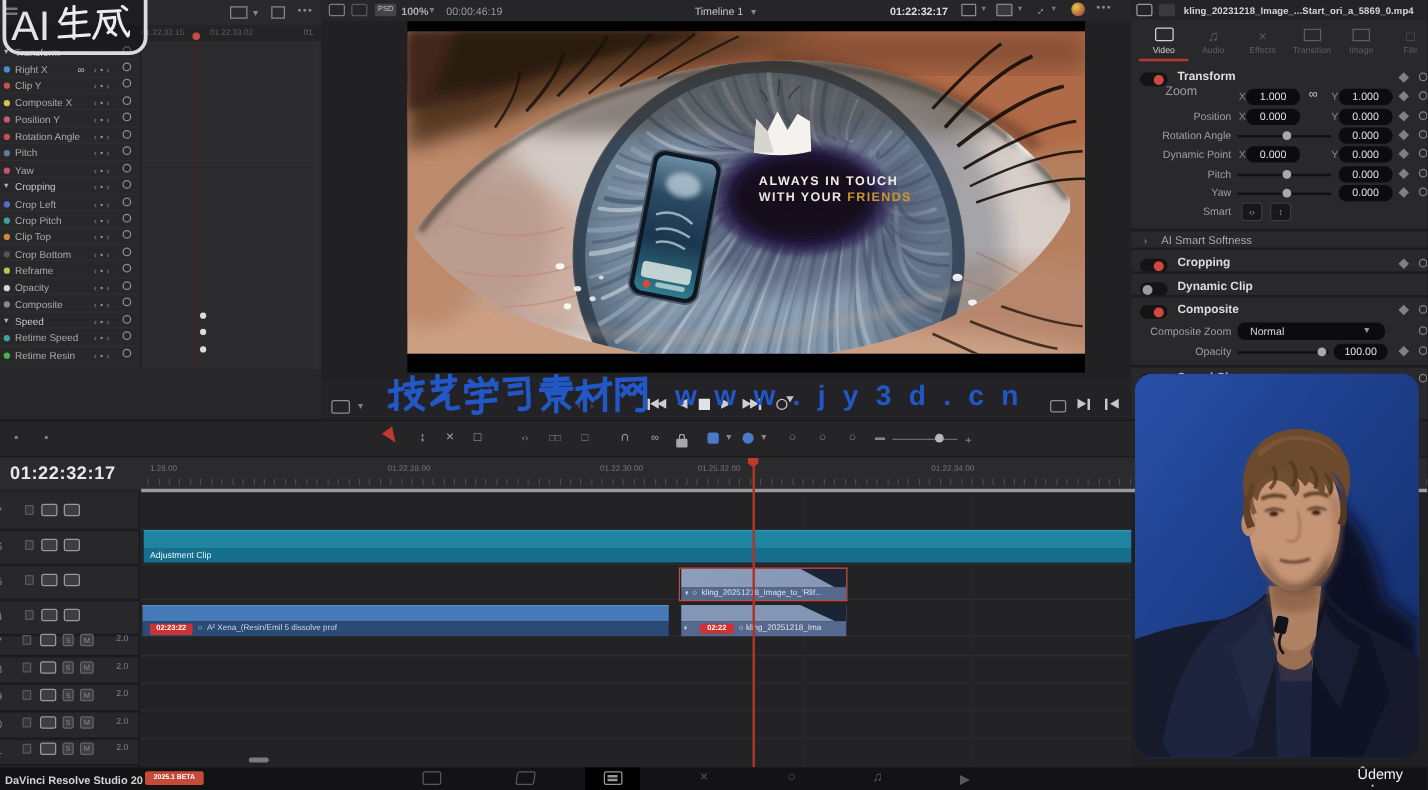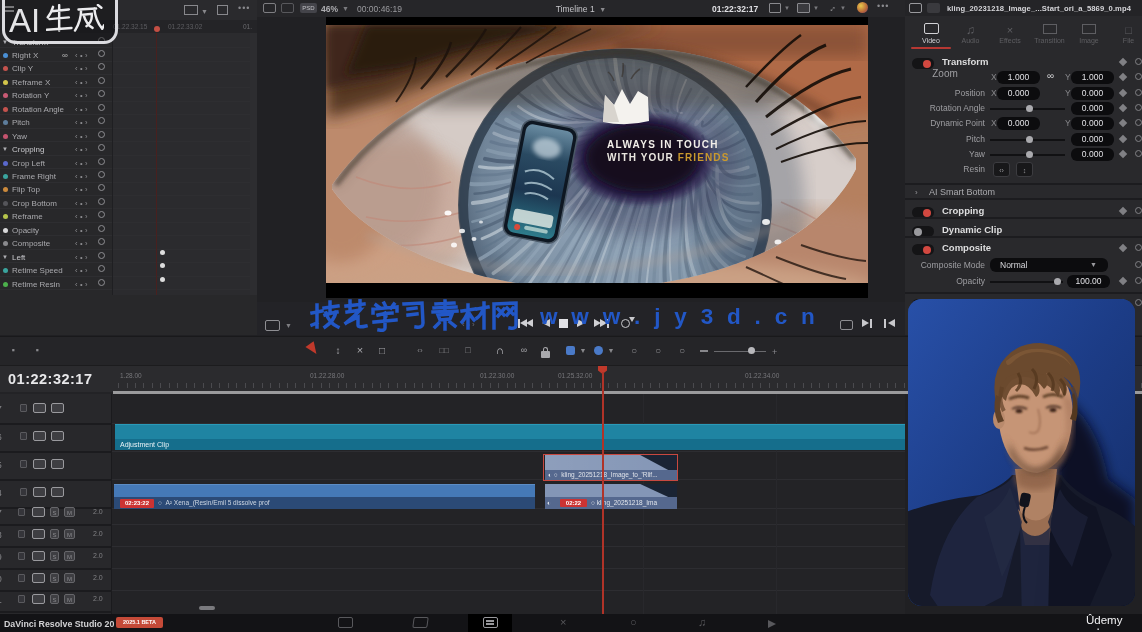--- a/index.html
+++ b/index.html
@@ -42,27 +42,27 @@
         <span class="ab" style="left:98px;top:1.5px;width:7px;height:7px;border:1px solid #8e8e92;border-radius:50%"></span>
       </div>
       <div class="ab" style="left:0;top:61.9px;width:257px;height:13px;border-bottom:1px solid #2e2e31">
         <span class="ab" style="left:2.5px;top:4.5px;width:5px;height:5px;border-radius:50%;background:#c4534e"></span>
         <span class="ab" style="left:12px;top:2.5px;color:#aaaaae;font-size:8px">Clip Y</span>
         <span class="ab" style="left:75px;top:2.5px;color:#8e8e92;font-size:7.5px;letter-spacing:2.5px">‹•›</span>
         <span class="ab" style="left:98px;top:1.5px;width:7px;height:7px;border:1px solid #8e8e92;border-radius:50%"></span>
       </div>
       <div class="ab" style="left:0;top:75.3px;width:257px;height:13px;border-bottom:1px solid #2e2e31">
         <span class="ab" style="left:2.5px;top:4.5px;width:5px;height:5px;border-radius:50%;background:#d3c54b"></span>
-        <span class="ab" style="left:12px;top:2.5px;color:#aaaaae;font-size:8px">Reframe X</span>
+        <span class="ab" style="left:12px;top:2.5px;color:#aaaaae;font-size:8px">Composite X</span>
         <span class="ab" style="left:75px;top:2.5px;color:#8e8e92;font-size:7.5px;letter-spacing:2.5px">‹•›</span>
         <span class="ab" style="left:98px;top:1.5px;width:7px;height:7px;border:1px solid #8e8e92;border-radius:50%"></span>
       </div>
       <div class="ab" style="left:0;top:88.8px;width:257px;height:13px;border-bottom:1px solid #2e2e31">
         <span class="ab" style="left:2.5px;top:4.5px;width:5px;height:5px;border-radius:50%;background:#c95a74"></span>
-        <span class="ab" style="left:12px;top:2.5px;color:#aaaaae;font-size:8px">Rotation Y</span>
+        <span class="ab" style="left:12px;top:2.5px;color:#aaaaae;font-size:8px">Position Y</span>
         <span class="ab" style="left:75px;top:2.5px;color:#8e8e92;font-size:7.5px;letter-spacing:2.5px">‹•›</span>
         <span class="ab" style="left:98px;top:1.5px;width:7px;height:7px;border:1px solid #8e8e92;border-radius:50%"></span>
       </div>
       <div class="ab" style="left:0;top:102.3px;width:257px;height:13px;border-bottom:1px solid #2e2e31">
         <span class="ab" style="left:2.5px;top:4.5px;width:5px;height:5px;border-radius:50%;background:#c4534e"></span>
         <span class="ab" style="left:12px;top:2.5px;color:#aaaaae;font-size:8px">Rotation Angle</span>
         <span class="ab" style="left:75px;top:2.5px;color:#8e8e92;font-size:7.5px;letter-spacing:2.5px">‹•›</span>
         <span class="ab" style="left:98px;top:1.5px;width:7px;height:7px;border:1px solid #8e8e92;border-radius:50%"></span>
       </div>
       <div class="ab" style="left:0;top:115.7px;width:257px;height:13px;border-bottom:1px solid #2e2e31">
@@ -84,27 +84,27 @@
         <span class="ab" style="left:98px;top:1.5px;width:7px;height:7px;border:1px solid #8e8e92;border-radius:50%"></span>
       </div>
       <div class="ab" style="left:0;top:156.1px;width:257px;height:13px;border-bottom:1px solid #2e2e31">
         <span class="ab" style="left:2.5px;top:4.5px;width:5px;height:5px;border-radius:50%;background:#5a68cc"></span>
         <span class="ab" style="left:12px;top:2.5px;color:#aaaaae;font-size:8px">Crop Left</span>
         <span class="ab" style="left:75px;top:2.5px;color:#8e8e92;font-size:7.5px;letter-spacing:2.5px">‹•›</span>
         <span class="ab" style="left:98px;top:1.5px;width:7px;height:7px;border:1px solid #8e8e92;border-radius:50%"></span>
       </div>
       <div class="ab" style="left:0;top:169.5px;width:257px;height:13px;border-bottom:1px solid #2e2e31">
         <span class="ab" style="left:2.5px;top:4.5px;width:5px;height:5px;border-radius:50%;background:#3aa49e"></span>
-        <span class="ab" style="left:12px;top:2.5px;color:#aaaaae;font-size:8px">Frame Right</span>
+        <span class="ab" style="left:12px;top:2.5px;color:#aaaaae;font-size:8px">Crop Pitch</span>
         <span class="ab" style="left:75px;top:2.5px;color:#8e8e92;font-size:7.5px;letter-spacing:2.5px">‹•›</span>
         <span class="ab" style="left:98px;top:1.5px;width:7px;height:7px;border:1px solid #8e8e92;border-radius:50%"></span>
       </div>
       <div class="ab" style="left:0;top:182.9px;width:257px;height:13px;border-bottom:1px solid #2e2e31">
         <span class="ab" style="left:2.5px;top:4.5px;width:5px;height:5px;border-radius:50%;background:#cc8a3c"></span>
-        <span class="ab" style="left:12px;top:2.5px;color:#aaaaae;font-size:8px">Flip Top</span>
+        <span class="ab" style="left:12px;top:2.5px;color:#aaaaae;font-size:8px">Clip Top</span>
         <span class="ab" style="left:75px;top:2.5px;color:#8e8e92;font-size:7.5px;letter-spacing:2.5px">‹•›</span>
         <span class="ab" style="left:98px;top:1.5px;width:7px;height:7px;border:1px solid #8e8e92;border-radius:50%"></span>
       </div>
       <div class="ab" style="left:0;top:196.4px;width:257px;height:13px;border-bottom:1px solid #2e2e31">
         <span class="ab" style="left:2.5px;top:4.5px;width:5px;height:5px;border-radius:50%;background:#55555a"></span>
         <span class="ab" style="left:12px;top:2.5px;color:#aaaaae;font-size:8px">Crop Bottom</span>
         <span class="ab" style="left:75px;top:2.5px;color:#8e8e92;font-size:7.5px;letter-spacing:2.5px">‹•›</span>
         <span class="ab" style="left:98px;top:1.5px;width:7px;height:7px;border:1px solid #8e8e92;border-radius:50%"></span>
       </div>
       <div class="ab" style="left:0;top:209.8px;width:257px;height:13px;border-bottom:1px solid #2e2e31">
@@ -120,21 +120,21 @@
         <span class="ab" style="left:98px;top:1.5px;width:7px;height:7px;border:1px solid #8e8e92;border-radius:50%"></span>
       </div>
       <div class="ab" style="left:0;top:236.8px;width:257px;height:13px;border-bottom:1px solid #2e2e31">
         <span class="ab" style="left:2.5px;top:4.5px;width:5px;height:5px;border-radius:50%;background:#8a8a8e"></span>
         <span class="ab" style="left:12px;top:2.5px;color:#aaaaae;font-size:8px">Composite</span>
         <span class="ab" style="left:75px;top:2.5px;color:#8e8e92;font-size:7.5px;letter-spacing:2.5px">‹•›</span>
         <span class="ab" style="left:98px;top:1.5px;width:7px;height:7px;border:1px solid #8e8e92;border-radius:50%"></span>
       </div>
       <div class="ab" style="left:0;top:250.2px;width:257px;height:13px;border-bottom:1px solid #2e2e31">
         <span class="ab" style="left:2px;top:3.5px;color:#aeaeb2;font-size:6px">▼</span>
-        <span class="ab" style="left:12px;top:2.5px;color:#c8c8cc;font-size:8px">Left</span>
+        <span class="ab" style="left:12px;top:2.5px;color:#c8c8cc;font-size:8px">Speed</span>
         <span class="ab" style="left:75px;top:2.5px;color:#8e8e92;font-size:7.5px;letter-spacing:2.5px">‹•›</span>
         <span class="ab" style="left:98px;top:1.5px;width:7px;height:7px;border:1px solid #8e8e92;border-radius:50%"></span>
       </div>
       <div class="ab" style="left:0;top:263.6px;width:257px;height:13px;border-bottom:1px solid #2e2e31">
         <span class="ab" style="left:2.5px;top:4.5px;width:5px;height:5px;border-radius:50%;background:#3aa49e"></span>
         <span class="ab" style="left:12px;top:2.5px;color:#aaaaae;font-size:8px">Retime Speed</span>
         <span class="ab" style="left:75px;top:2.5px;color:#8e8e92;font-size:7.5px;letter-spacing:2.5px">‹•›</span>
         <span class="ab" style="left:98px;top:1.5px;width:7px;height:7px;border:1px solid #8e8e92;border-radius:50%"></span>
       </div>
       <div class="ab" style="left:0;top:277.1px;width:257px;height:13px;border-bottom:1px solid #2e2e31">
@@ -150,21 +150,21 @@
   <div class="ab" style="left:160px;top:250px;width:5px;height:5px;border-radius:50%;background:#ddd"></div>
   <div class="ab" style="left:160px;top:263px;width:5px;height:5px;border-radius:50%;background:#ddd"></div>
   <div class="ab" style="left:160px;top:277px;width:5px;height:5px;border-radius:50%;background:#ddd"></div>
 </div>
 
 <div class="ab" id="viewer" style="left:257px;top:0;width:648px;height:335px;background:#212124"></div>
 <div class="ab" id="viewtopbar" style="left:257px;top:0;width:648px;height:17px;background:#262629">
   <div class="ab" style="left:6px;top:3px;width:13px;height:10px;border:1px solid #7e7e82;border-radius:2px"></div>
   <div class="ab" style="left:24px;top:3px;width:13px;height:10px;border:1px solid #58585c;border-radius:2px"></div>
   <div class="ab" style="left:43px;top:3px;width:17px;height:10px;background:#44444a;border-radius:2px;color:#c2c2c6;font-size:6px;text-align:center;line-height:10px">PSD</div>
-  <div class="ab" style="left:64px;top:4px;color:#aeaeb2;font-size:8.5px;font-weight:bold">46%</div>
+  <div class="ab" style="left:64px;top:4px;color:#aeaeb2;font-size:8.5px;font-weight:bold">100%</div>
   <div class="ab" style="left:85px;top:5px;color:#7a7a7e;font-size:7px">▼</div>
   <div class="ab" style="left:100px;top:4px;color:#9a9a9e;font-size:8.5px">00:00:46:19</div>
   <div class="ab" style="left:0px;top:4px;width:648px;text-align:center;color:#c6c6ca;font-size:8.5px">Timeline 1 &nbsp;<span style="color:#8a8a8e;font-size:7px">▼</span></div>
   <div class="ab" style="left:455px;top:4px;color:#e0e0e4;font-size:8.5px;font-weight:bold">01:22:32:17</div>
   <div class="ab" style="left:512px;top:3px;width:12px;height:10px;border:1px solid #8a8a8e;border-radius:1px"></div>
     <div class="ab" style="left:527px;top:5px;color:#7a7a7e;font-size:6px">▼</div>
   <div class="ab" style="left:540px;top:3px;width:13px;height:10px;border:1px solid #8a8a8e;border-radius:1px;background:#3a3a3e"></div>
     <div class="ab" style="left:556px;top:5px;color:#7a7a7e;font-size:6px">▼</div>
   <div class="ab" style="left:570px;top:3px;color:#9a9a9e;font-size:9px;transform:rotate(-45deg)">↔</div>
     <div class="ab" style="left:583px;top:5px;color:#7a7a7e;font-size:6px">▼</div>
@@ -490,46 +490,46 @@
       <div class="ab" style="left:120.5px;top:86px;width:7px;height:7px;border-radius:50%;background:#aaaaae"></div>
       <div class="ab" style="left:166px;top:83px;width:43px;height:13px;background:#0c0c0e;border-radius:6px;color:#e2e2e6;font-size:8.5px;text-align:center;line-height:13px">0.000</div>
       <div class="ab" style="left:215px;top:86px;width:6px;height:6px;background:#808084;transform:rotate(45deg)"></div>
       <div class="ab" style="left:230px;top:85px;width:7px;height:7px;border:1px solid #808084;border-radius:50%"></div>
       <div class="ab" style="left:0;top:99px;width:80px;text-align:right;color:#9e9ea2;font-size:8.5px">Yaw</div>
       <div class="ab" style="left:85px;top:104px;width:75px;height:1.5px;background:#111113"></div>
       <div class="ab" style="left:120.5px;top:101px;width:7px;height:7px;border-radius:50%;background:#aaaaae"></div>
       <div class="ab" style="left:166px;top:98px;width:43px;height:13px;background:#0c0c0e;border-radius:6px;color:#e2e2e6;font-size:8.5px;text-align:center;line-height:13px">0.000</div>
       <div class="ab" style="left:215px;top:101px;width:6px;height:6px;background:#808084;transform:rotate(45deg)"></div>
       <div class="ab" style="left:230px;top:100px;width:7px;height:7px;border:1px solid #808084;border-radius:50%"></div>
-      <div class="ab" style="left:0;top:114px;width:80px;text-align:right;color:#9e9ea2;font-size:8.5px">Resin</div>
+      <div class="ab" style="left:0;top:114px;width:80px;text-align:right;color:#9e9ea2;font-size:8.5px">Smart</div>
       <div class="ab" style="left:88px;top:112px;width:17px;height:15px;background:#18181a;border:1px solid #3c3c40;border-radius:3px;color:#9a9a9e;font-size:7px;text-align:center;line-height:15px">‹›</div>
       <div class="ab" style="left:111px;top:112px;width:17px;height:15px;background:#18181a;border:1px solid #3c3c40;border-radius:3px;color:#9a9a9e;font-size:7px;text-align:center;line-height:15px">↕</div>
       <div class="ab" style="left:0;top:133px;width:237px;height:2px;background:#1c1c1f"></div>
       <div class="ab" style="left:10px;top:138px;color:#98989c;font-size:8px">›</div>
-      <div class="ab" style="left:24px;top:137px;color:#aaaaae;font-size:9px">AI Smart Bottom</div>
+      <div class="ab" style="left:24px;top:137px;color:#aaaaae;font-size:9px">AI Smart Softness</div>
       <div class="ab" style="left:0;top:148px;width:237px;height:2px;background:#1c1c1f"></div>
       <div class="ab" style="left:7px;top:157px;width:22px;height:11px;background:#141416;border-radius:6px">
         <div class="ab" style="left:11px;top:1.5px;width:8px;height:8px;border-radius:50%;background:#d24840"></div>
       </div>
       <div class="ab" style="left:37px;top:155px;color:#dededf;font-size:9.5px;font-weight:bold">Cropping</div>
       <div class="ab" style="left:215px;top:158px;width:6px;height:6px;background:#808084;transform:rotate(45deg)"></div>
       <div class="ab" style="left:230px;top:157px;width:7px;height:7px;border:1px solid #808084;border-radius:50%"></div>
       <div class="ab" style="left:0;top:167px;width:237px;height:2px;background:#1c1c1f"></div>
       <div class="ab" style="left:7px;top:176px;width:22px;height:11px;background:#141416;border-radius:6px">
         <div class="ab" style="left:2px;top:1.5px;width:8px;height:8px;border-radius:50%;background:#9a9a9e"></div>
       </div>
       <div class="ab" style="left:37px;top:174px;color:#dededf;font-size:9.5px;font-weight:bold">Dynamic Clip</div>
       <div class="ab" style="left:0;top:186px;width:237px;height:2px;background:#1c1c1f"></div>
       <div class="ab" style="left:7px;top:194px;width:22px;height:11px;background:#141416;border-radius:6px">
         <div class="ab" style="left:11px;top:1.5px;width:8px;height:8px;border-radius:50%;background:#d24840"></div>
       </div>
       <div class="ab" style="left:37px;top:192px;color:#dededf;font-size:9.5px;font-weight:bold">Composite</div>
       <div class="ab" style="left:215px;top:195px;width:6px;height:6px;background:#808084;transform:rotate(45deg)"></div>
       <div class="ab" style="left:230px;top:194px;width:7px;height:7px;border:1px solid #808084;border-radius:50%"></div>
-      <div class="ab" style="left:0;top:210px;width:80px;text-align:right;color:#9e9ea2;font-size:8.5px">Composite Mode</div>
+      <div class="ab" style="left:0;top:210px;width:80px;text-align:right;color:#9e9ea2;font-size:8.5px">Composite Zoom</div>
       <div class="ab" style="left:85px;top:208px;width:118px;height:14px;background:#0c0c0e;border-radius:6px;color:#d8d8dc;font-size:8.5px;line-height:14px;padding-left:10px">Normal<span class="ab" style="left:100px;top:0;color:#9a9a9e;font-size:7px">▼</span></div>
       <div class="ab" style="left:230px;top:211px;width:7px;height:7px;border:1px solid #808084;border-radius:50%"></div>
       <div class="ab" style="left:0;top:226px;width:80px;text-align:right;color:#9e9ea2;font-size:8.5px">Opacity</div>
       <div class="ab" style="left:85px;top:231px;width:73px;height:1.5px;background:#111113"></div>
       <div class="ab" style="left:149.39px;top:228px;width:7px;height:7px;border-radius:50%;background:#aaaaae"></div>
       <div class="ab" style="left:162px;top:225px;width:43px;height:13px;background:#0c0c0e;border-radius:6px;color:#e2e2e6;font-size:8.5px;text-align:center;line-height:13px">100.00</div>
       <div class="ab" style="left:215px;top:228px;width:6px;height:6px;background:#808084;transform:rotate(45deg)"></div>
       <div class="ab" style="left:230px;top:227px;width:7px;height:7px;border:1px solid #808084;border-radius:50%"></div>
       <div class="ab" style="left:0;top:242px;width:237px;height:2px;background:#1c1c1f"></div>
       <div class="ab" style="left:7px;top:249px;width:22px;height:11px;background:#141416;border-radius:6px">

